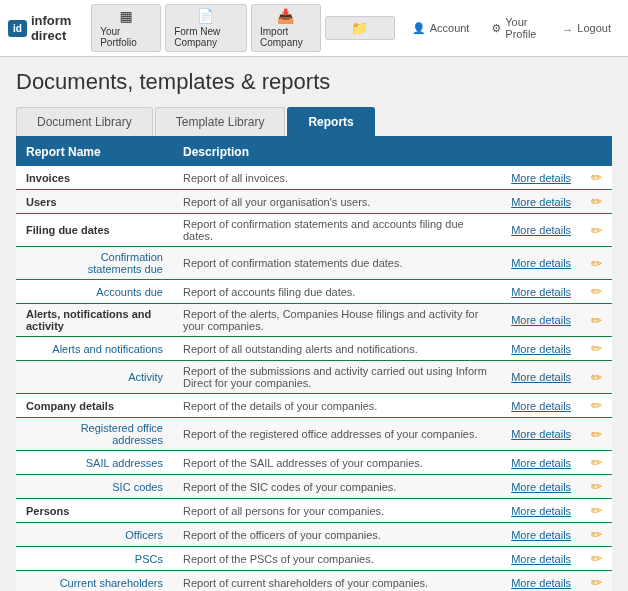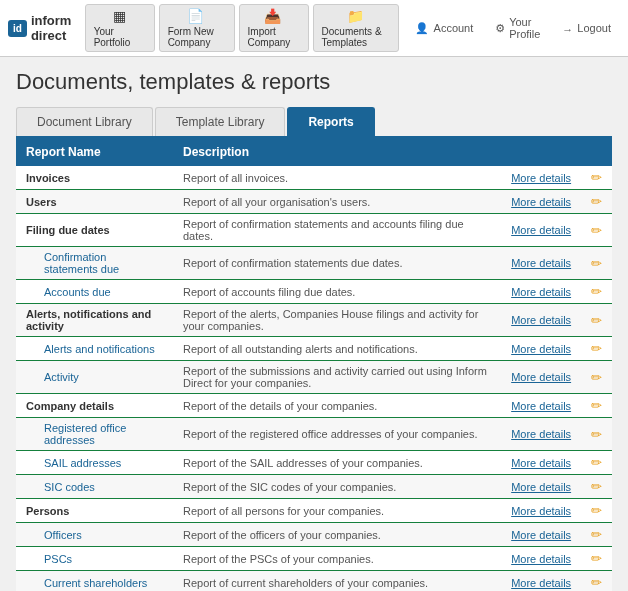--- a/index.html
+++ b/index.html
@@ -105,21 +105,21 @@
     .report-table td {
       padding: 4px 10px;
       font-size: 11px;
       vertical-align: middle;
     }
     .report-table .row-name { font-weight: normal; color: #1a6496; }
     .report-table .row-parent { font-weight: bold; color: #333; }
     .report-table .row-desc { color: #555; }
     .report-table .row-link { color: #1a6496; text-decoration: underline; cursor: pointer; white-space: nowrap; text-align: center; }
     .report-table .row-edit { color: #e8a020; cursor: pointer; font-size: 13px; }
-    .indent { padding-left: 28px !important; }
+    .indent { padding-left: 28px !important; text-align: right; }
     .more-details-col { text-align: right; white-space: nowrap; }
     .edit-col { width: 24px; text-align: center; }
   </style>
 </head>
 <body>
 
 <div class="top-nav">
   <div class="logo">
     <div class="logo-box">id</div>
     <span class="logo-text">inform direct</span>
@@ -132,21 +132,20 @@
   <div class="nav-btn">
     <span class="nav-icon">📄</span>
     <span>Form New Company</span>
   </div>
   <div class="nav-btn">
     <span class="nav-icon">📥</span>
     <span>Import Company</span>
   </div>
   <div class="nav-btn">
     <span class="nav-icon">📁</span>
-    <span>Documents &amp; Templates</span>
   </div>
 
   <div class="nav-spacer"></div>
 
   <div class="nav-link">
     <span>👤</span>
     <span>Account</span>
   </div>
   <div class="nav-link">
     <span>⚙</span>

